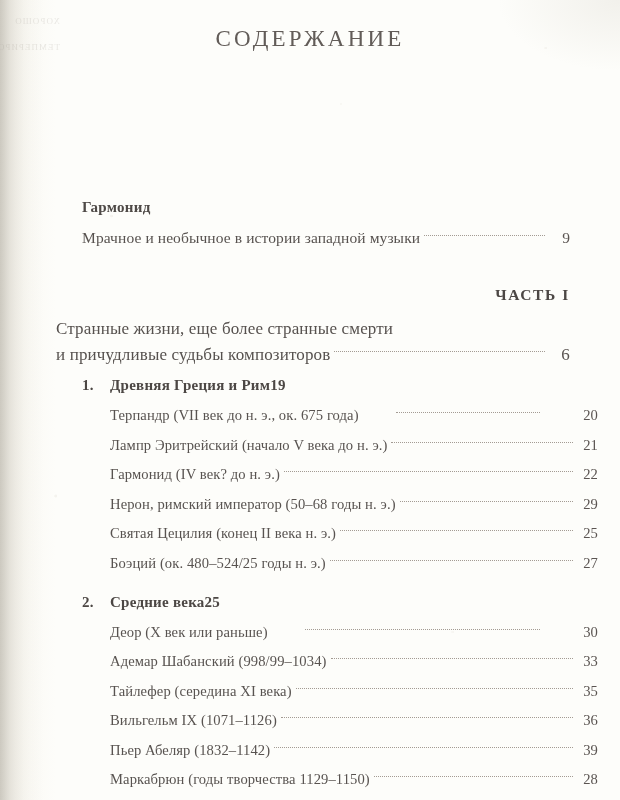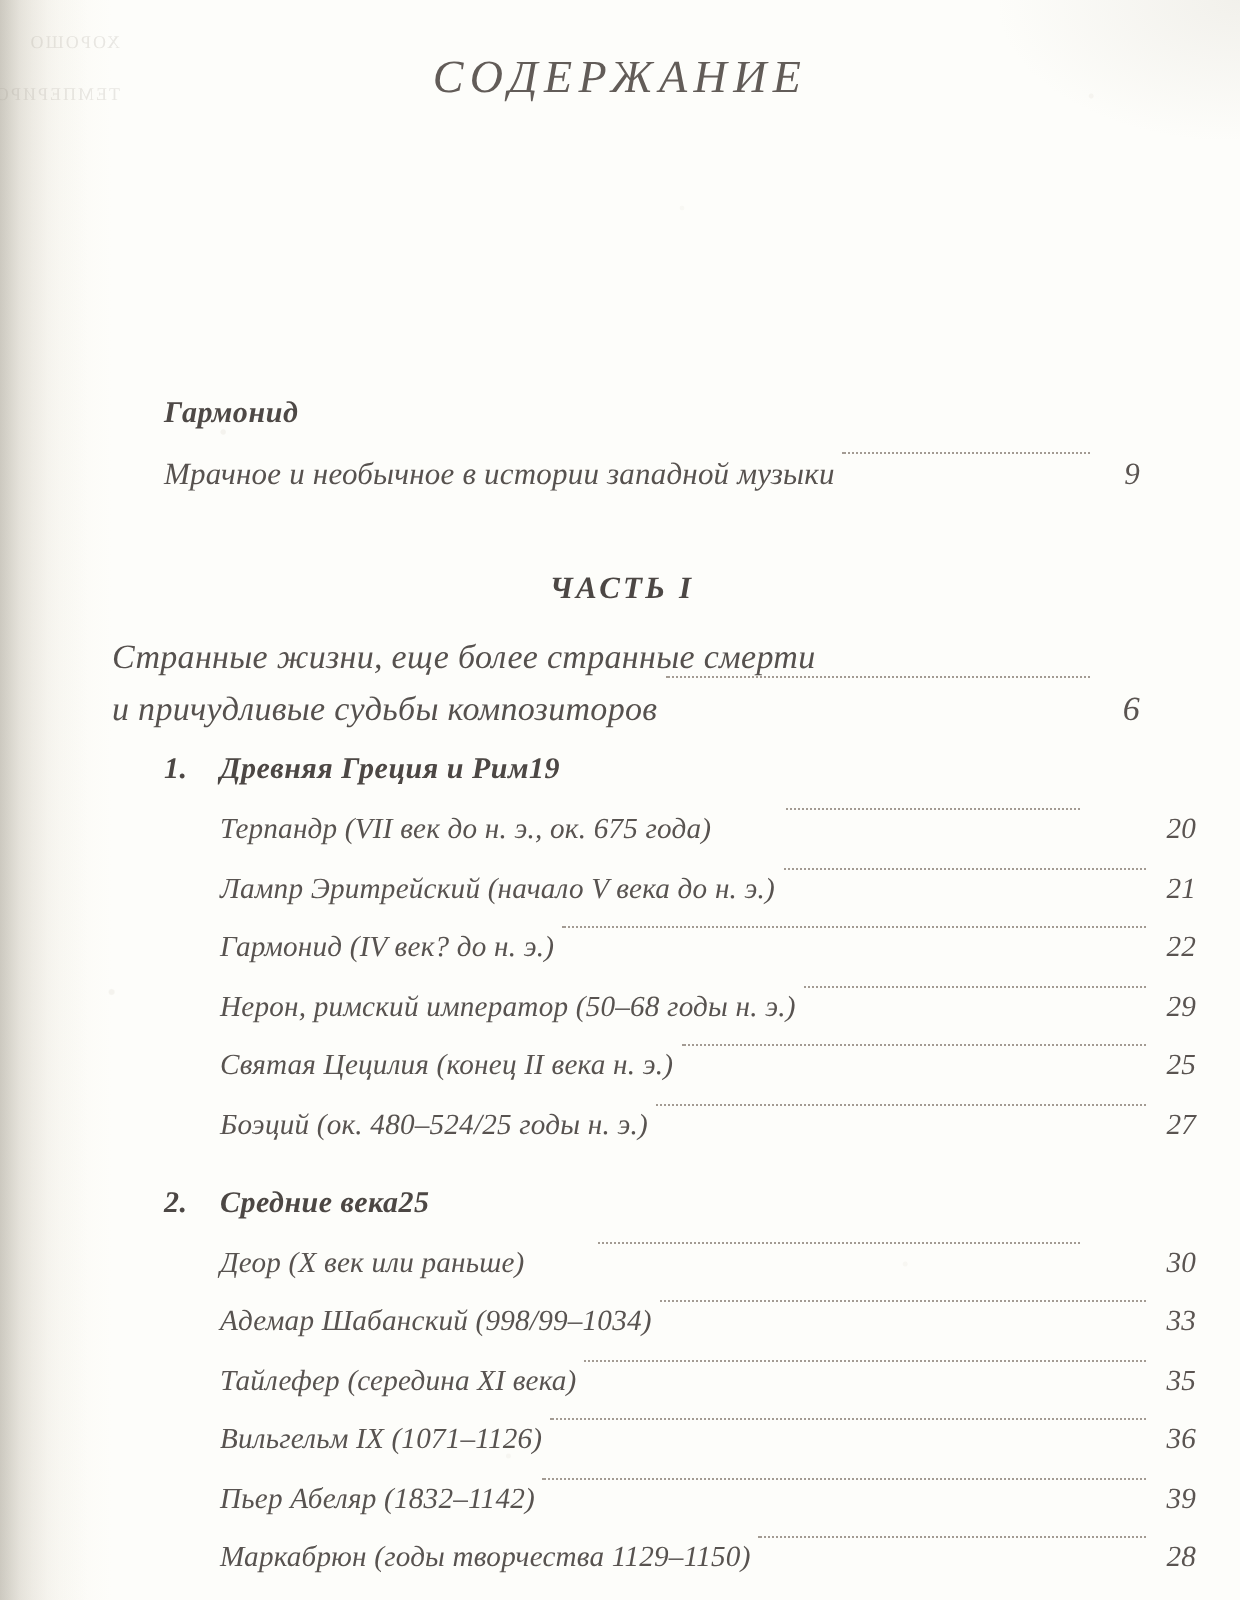--- a/index.html
+++ b/index.html
@@ -74,21 +74,21 @@
     right: 0; top: 0;
     width: 120px; height: 70px;
     background: radial-gradient(ellipse at 100% 0%, rgba(196,190,176,.20), rgba(255,255,255,0) 72%);
     pointer-events: none;
   }
 
   
   .content {
     position: absolute;
     left: 0; top: 0;
-    width: 620px; height: 800px; font-style: italic;
+    width: 620px; height: 800px;
   }
 
   .toc-title {
     position: absolute;
     top: 26px;
     left: 0; right: 0;
     text-align: center;
     font-size: 23px;
     letter-spacing: 3.2px;
     color: #625c58;
@@ -98,21 +98,21 @@
   .intro-block { position: absolute; top: 199px; left: 82px; width: 488px; }
   .intro-heading {
     font-weight: 700;
     font-size: 15px;
     letter-spacing: .3px;
     color: #4e4946;
   }
 
   .row {
     display: flex;
-    align-items: flex-start;
+    align-items: center;
     width: 100%;
   }
   .row .label { white-space: nowrap; }
   .row .leader {
     flex: 1 1 auto;
     min-width: 8px;
     margin: 0 3px 0 4px;
     position: relative;
     top: -3px;
     border-bottom: 1px dotted #a39b93;
@@ -128,21 +128,21 @@
   .intro-row {
     margin-top: 13px;
     font-size: 15.5px;
     letter-spacing: .1px;
   }
   .intro-row .label { color: #57524f; }
 
   
   .part-block { position: absolute; top: 286px; left: 56px; width: 514px; }
   .part-title {
-    text-align: center;
+    text-align: right;
     font-weight: 700;
     font-size: 15.5px;
     letter-spacing: 1.6px;
     color: #4c4744;
     margin-left: -4px;
   }
   .part-desc {
     margin-top: 12px;
     font-size: 17px;
     line-height: 26px;

